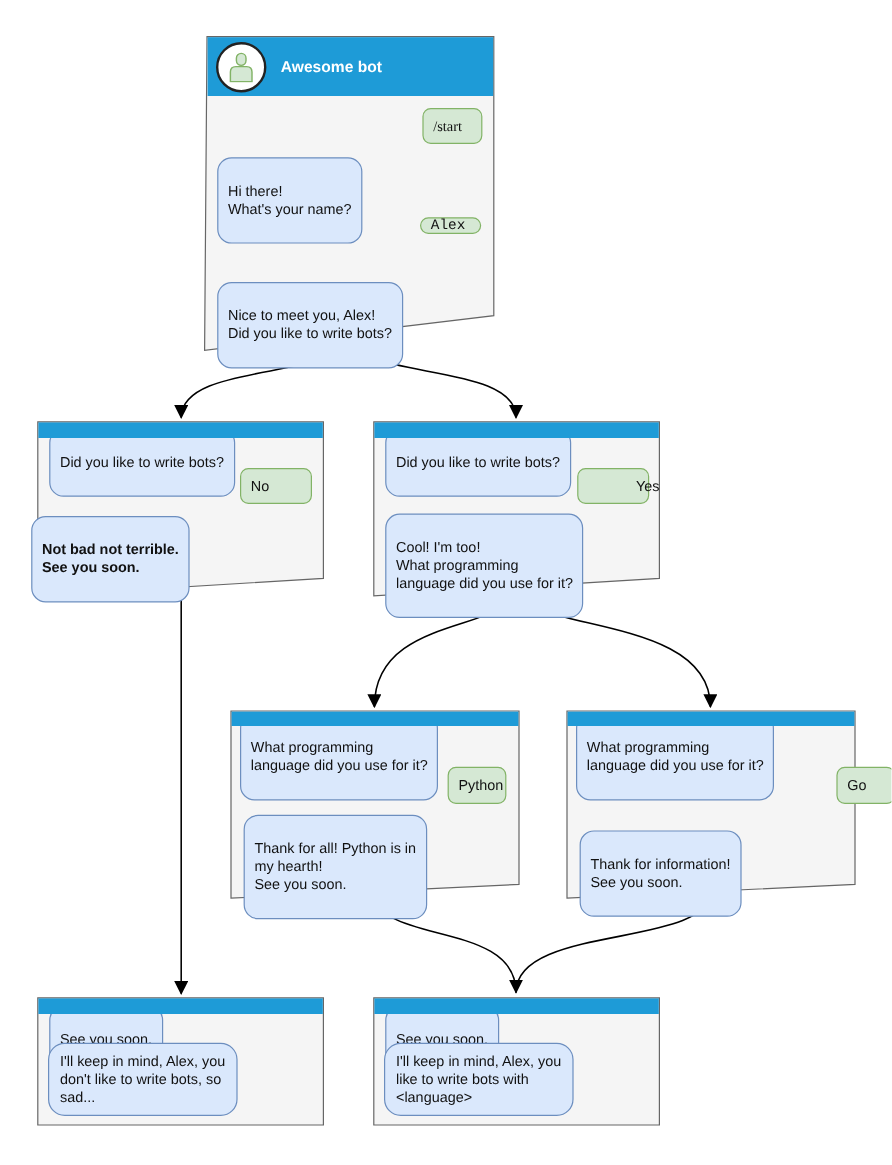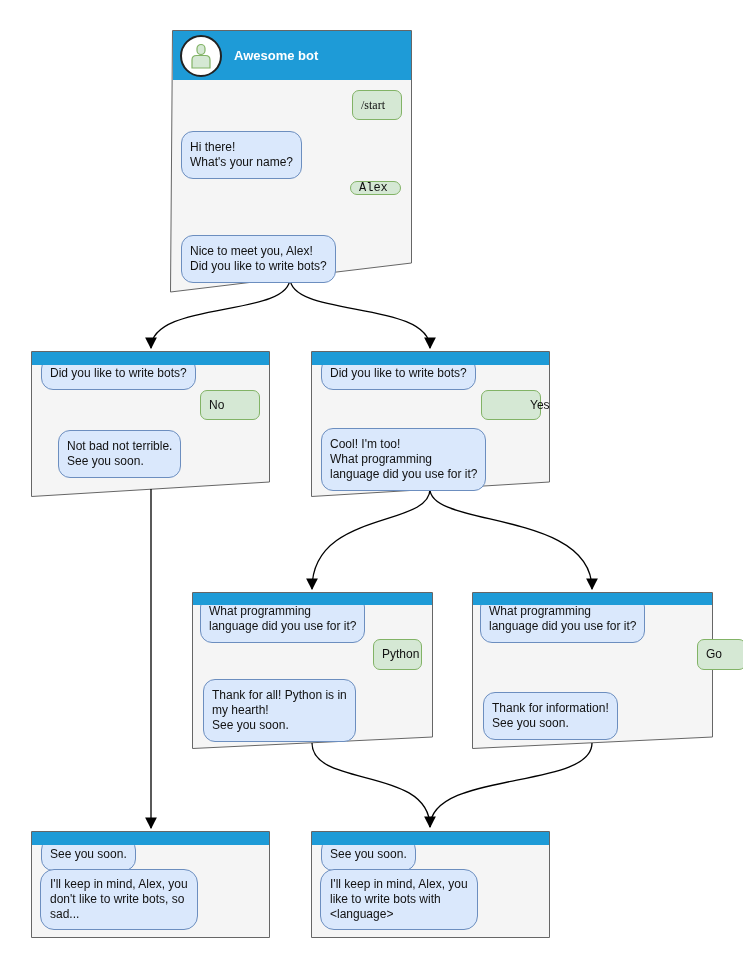--- a/index.html
+++ b/index.html
@@ -14,21 +14,21 @@
   .win-body{fill:var(--window-fill);stroke:var(--window-border);stroke-width:1;}
   .edge{fill:none;stroke:var(--arrow);stroke-width:1.3;}
   .hdr{position:absolute;background:var(--header-blue);z-index:3;}
   .hdr.main{height:49px;text-decoration:underline;}
   .bubble{
     position:absolute;z-index:1;font-size:12px;line-height:15px;white-space:pre;
     box-sizing:border-box;display:inline-block;
   }
   .bot{
     background:var(--bot-fill);border:1px solid var(--bot-border);
-    border-radius:12px;padding:8px 8px;
+    border-radius:12px;padding:20px 8px;
   }
   .bot.big{border-radius:14px;padding:7px 9px;}
   .user{
     background:var(--user-fill);border:1px solid var(--user-border);
     border-radius:7px;padding:0 0 0 8px;display:flex;align-items:center;
   }
   .avatar{
     position:absolute;left:7px;top:4px;width:38px;height:38px;background:#ffffff;
     border:2px solid #222;border-radius:50%;z-index:4;
     display:flex;align-items:center;justify-content:center;
@@ -80,21 +80,21 @@
   <div class="bubble user" style="left:352px;top:90px;width:50px;height:30px;font-family:Liberation Serif, serif;">/start</div>
   <div class="bubble bot" style="left:181px;top:131px;">Hi there!
 What's your name?</div>
   <div class="bubble user" style="left:350px;top:181px;width:51px;height:14px;font-family:Liberation Mono, monospace;">Alex</div>
   <div class="bubble bot" style="left:181px;top:235px;">Nice to meet you, Alex!
 Did you like to write bots?</div>
 
   <div class="hdr" style="left:32px;top:352px;width:237px;height:13px;"></div>
   <div class="bubble bot" style="left:41px;top:357px;">Did you like to write bots?</div>
   <div class="bubble user" style="left:200px;top:390px;width:60px;height:30px;">No</div>
-  <div class="bubble bot" style="left:58px;top:430px;">Not bad not terrible.
+  <div class="bubble bot" style="left:26px;top:430px;font-weight:bold;">Not bad not terrible.
 See you soon.</div>
 
   <div class="hdr" style="left:312px;top:352px;width:237px;height:13px;"></div>
   <div class="bubble bot" style="left:321px;top:357px;">Did you like to write bots?</div>
   <div class="bubble user" style="left:481px;top:390px;width:60px;height:30px;padding-left:48px;">Yes</div>
   <div class="bubble bot" style="left:321px;top:428px;">Cool! I'm too!
 What programming
 language did you use for it?</div>
 
   <div class="hdr" style="left:193px;top:593px;width:239px;height:12px;"></div>

